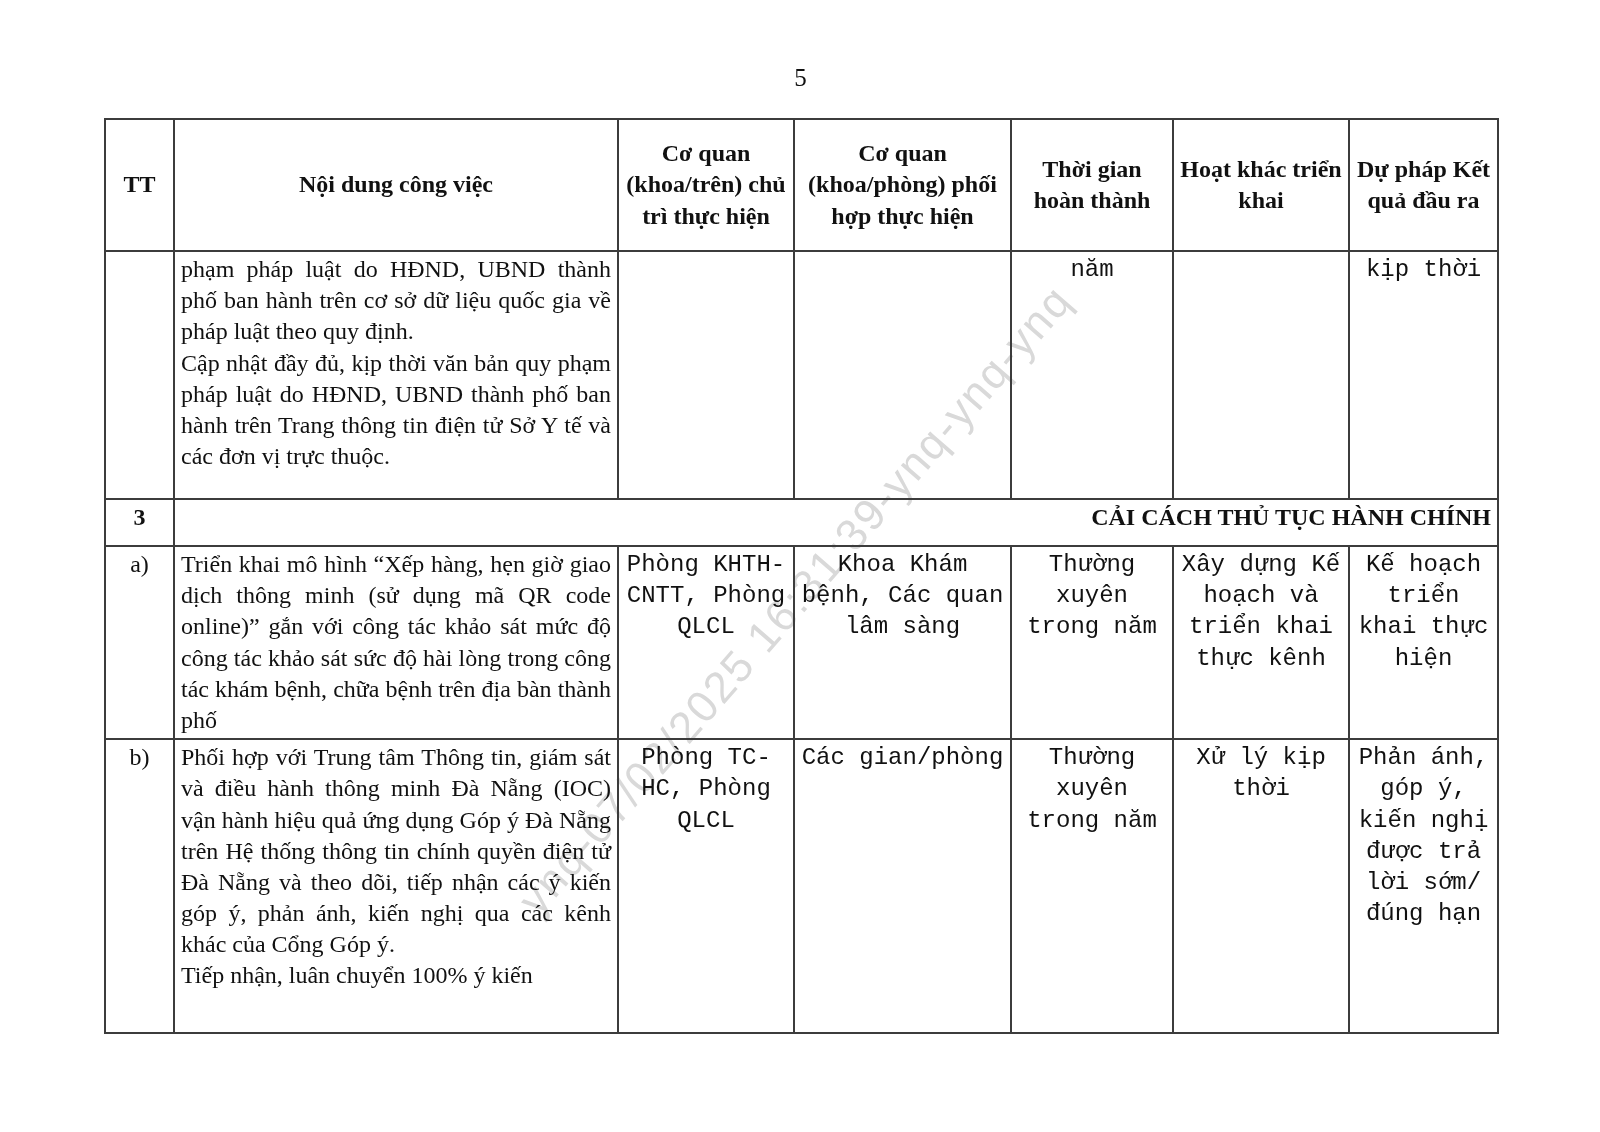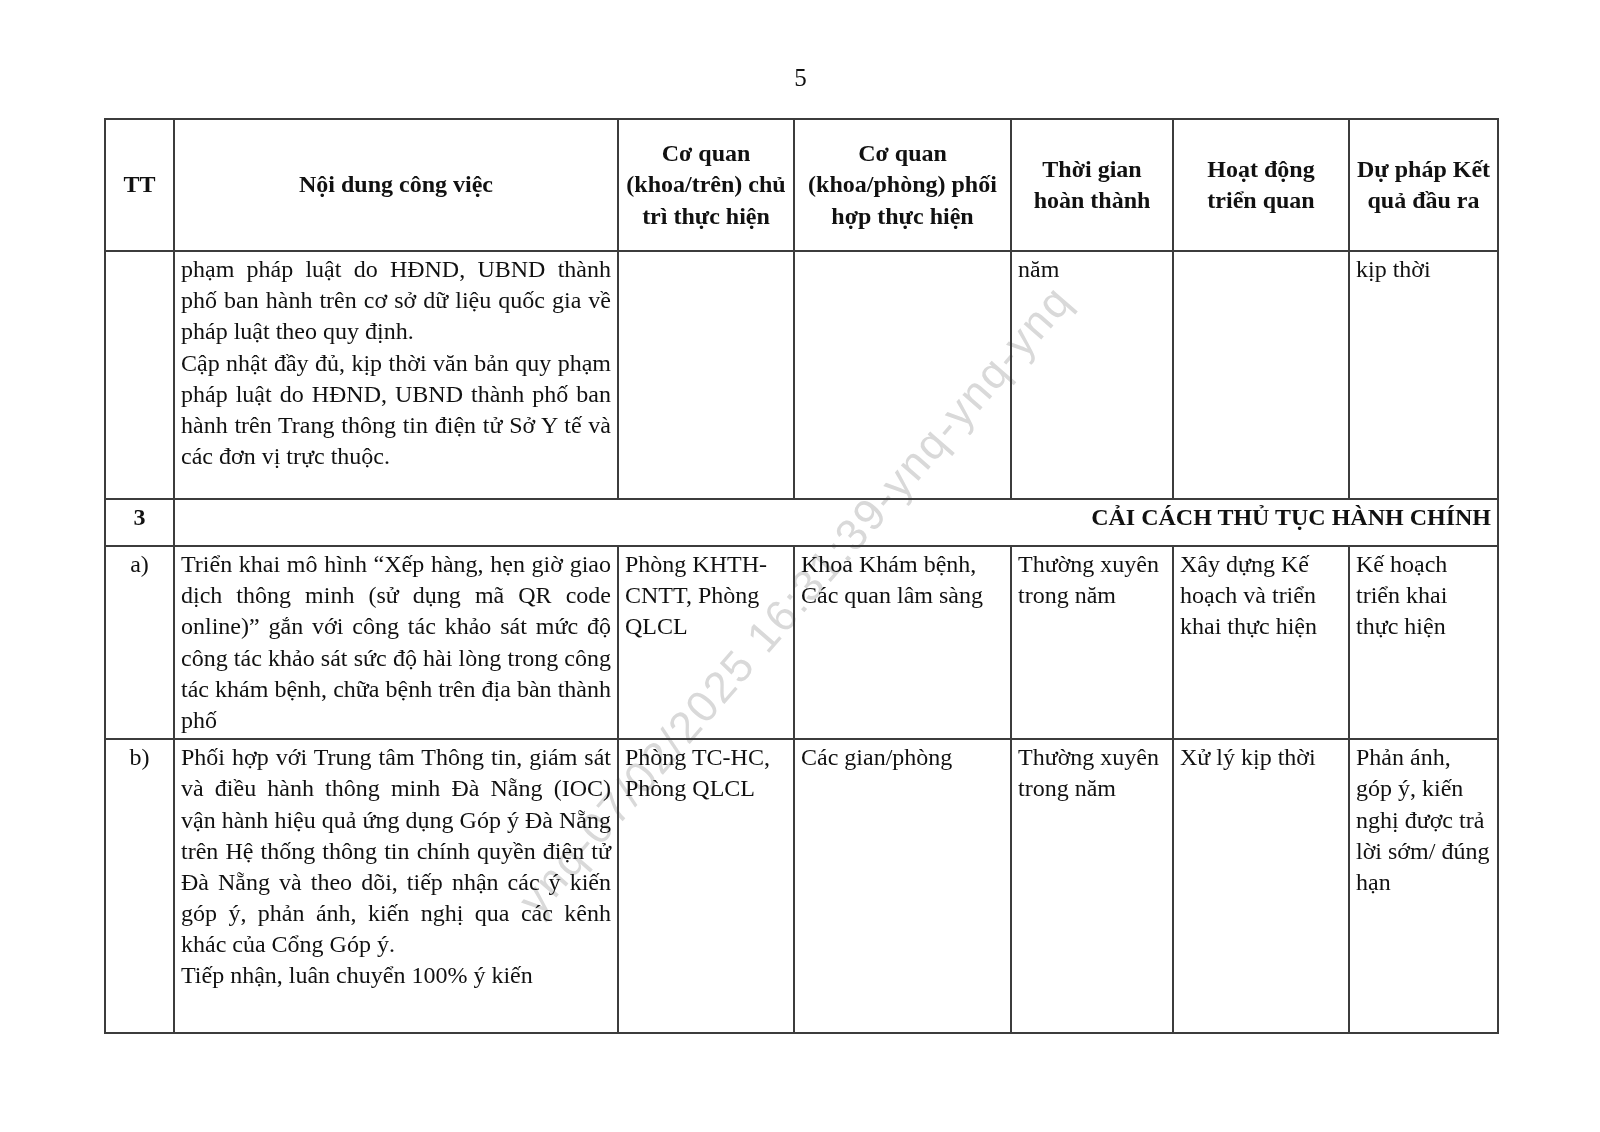--- a/index.html
+++ b/index.html
@@ -50,21 +50,21 @@
     padding:4px 6px;
   }
   .r-head{height:132px;}
   .r-cont{height:248px;}
   .r-sec{height:47px;}
   .r-a{height:183px;}
   .r-b{height:294px;}
   td.c-tt{text-align:center;}
   td.c-content{text-align:justify;padding:2px 10px;}
   td.c-content p{margin:0;}
-  td.c-center{text-align:left;}
+  td.c-center{text-align:center;font-family:Liberation Mono, monospace;}
   td.c-section{font-weight:bold;text-align:right;padding-left:10px;vertical-align:middle;}
   td.c-tt-sec{font-weight:bold;text-align:center;vertical-align:middle;}
 </style>
 </head>
 <body>
 
 <div class="page-number">5</div>
 
 <div class="watermark" style="color: rgb(217, 217, 217);">ynq-07/02/2025 16:31:39-ynq-ynq-ynq</div>
 
@@ -79,21 +79,21 @@
     <col style="width:149px">
   </colgroup>
 
   <tbody>
       <tr class="r-head">
     <th>TT</th>
     <th>Nội dung công việc</th>
     <th>Cơ quan (khoa/trên) chủ trì thực hiện</th>
     <th>Cơ quan (khoa/phòng) phối hợp thực hiện</th>
     <th>Thời gian hoàn thành</th>
-    <th>Hoạt động triển quan</th>
+    <th>Hoạt khác triển khai</th>
     <th>Dự pháp Kết quả đầu ra</th>
   </tr>
 
   <tr class="r-cont">
     <td class="c-tt"></td>
     <td class="c-content">
       <p>phạm pháp luật do HĐND, UBND thành phố ban hành trên cơ sở dữ liệu quốc gia về pháp luật theo quy định.</p>
       <p>Cập nhật đầy đủ, kịp thời văn bản quy phạm pháp luật do HĐND, UBND thành phố ban hành trên Trang thông tin điện tử Sở Y tế và các đơn vị trực thuộc.</p>
     </td>
     <td class="c-center"></td>
@@ -109,21 +109,21 @@
   </tr>
 
   <tr class="r-a">
     <td class="c-tt">a)</td>
     <td class="c-content">
       <p>Triển khai mô hình “Xếp hàng, hẹn giờ giao dịch thông minh (sử dụng mã QR code online)” gắn với công tác khảo sát mức độ công tác khảo sát sức độ hài lòng trong công tác khám bệnh, chữa bệnh trên địa bàn thành phố</p>
     </td>
     <td class="c-center">Phòng KHTH-CNTT, Phòng QLCL</td>
     <td class="c-center">Khoa Khám bệnh, Các quan lâm sàng</td>
     <td class="c-center">Thường xuyên trong năm</td>
-    <td class="c-center">Xây dựng Kế hoạch và triển khai thực hiện</td>
+    <td class="c-center">Xây dựng Kế hoạch và triển khai thực kênh</td>
     <td class="c-center">Kế hoạch triển khai thực hiện</td>
   </tr>
 
   <tr class="r-b">
     <td class="c-tt">b)</td>
     <td class="c-content">
       <p>Phối hợp với Trung tâm Thông tin, giám sát và điều hành thông minh Đà Nẵng (IOC) vận hành hiệu quả ứng dụng Góp ý Đà Nẵng trên Hệ thống thông tin chính quyền điện tử Đà Nẵng và theo dõi, tiếp nhận các ý kiến góp ý, phản ánh, kiến nghị qua các kênh khác của Cổng Góp ý.</p>
       <p>Tiếp nhận, luân chuyển 100% ý kiến</p>
     </td>
     <td class="c-center">Phòng TC-HC, Phòng QLCL</td>

